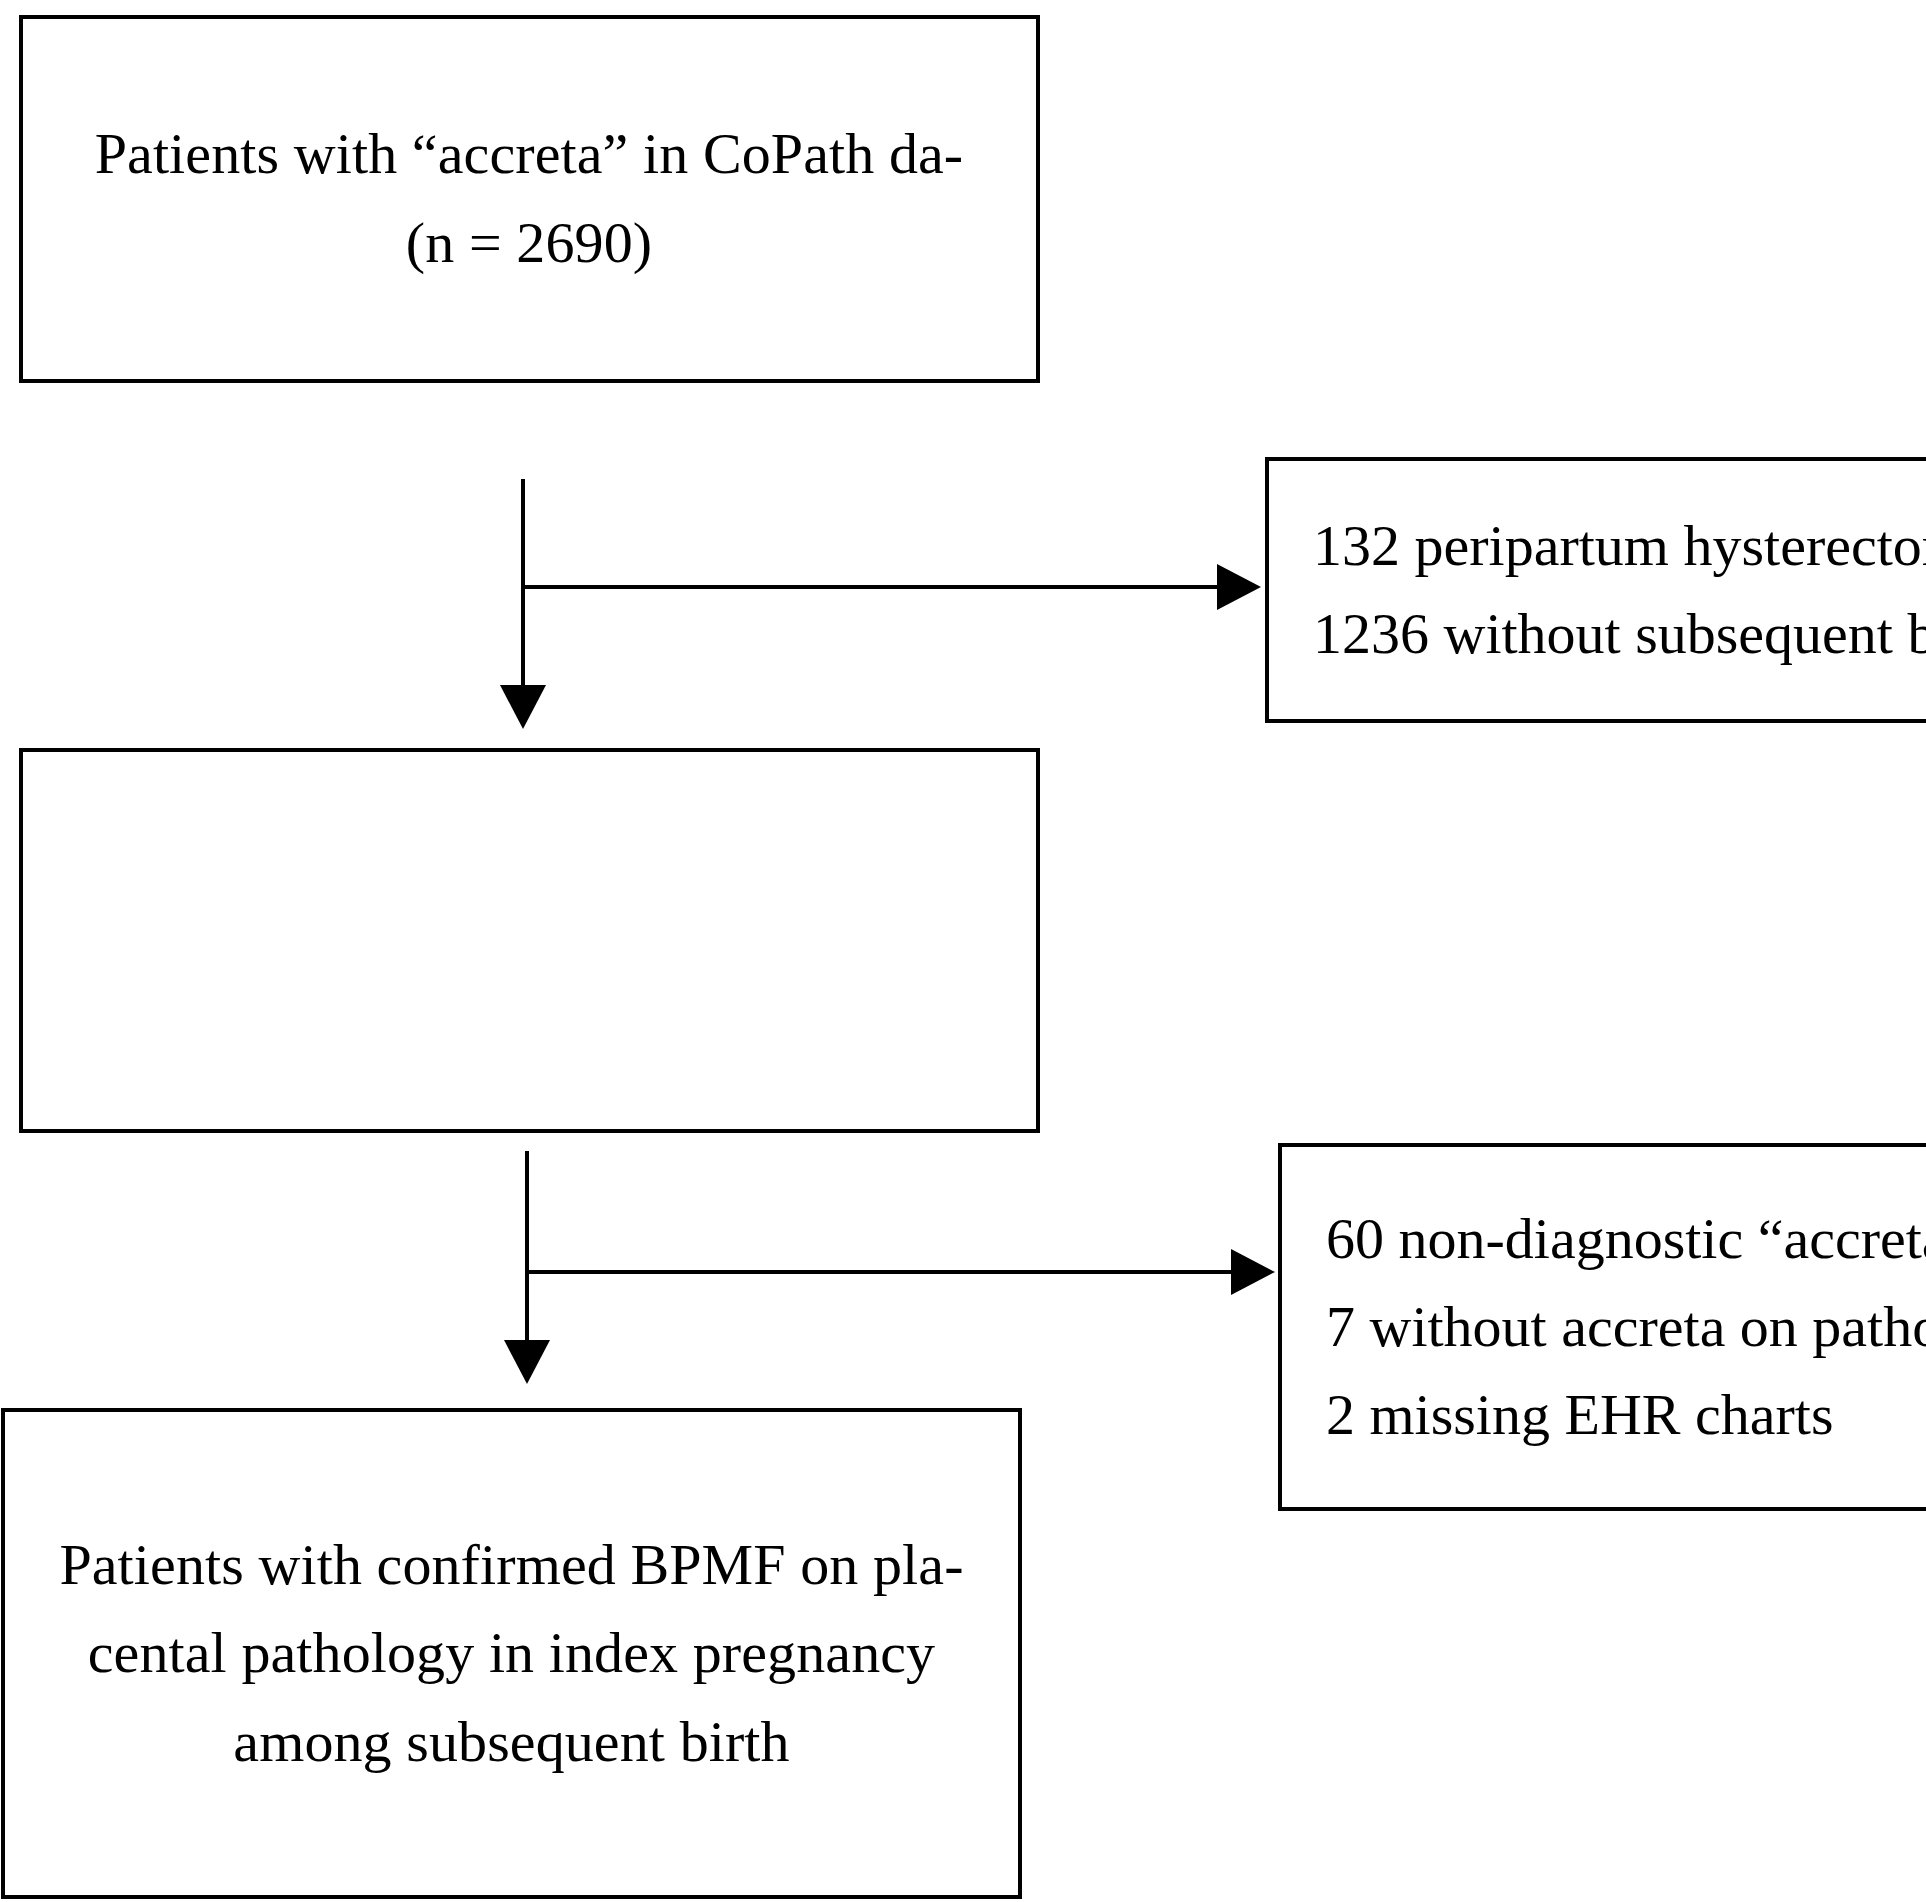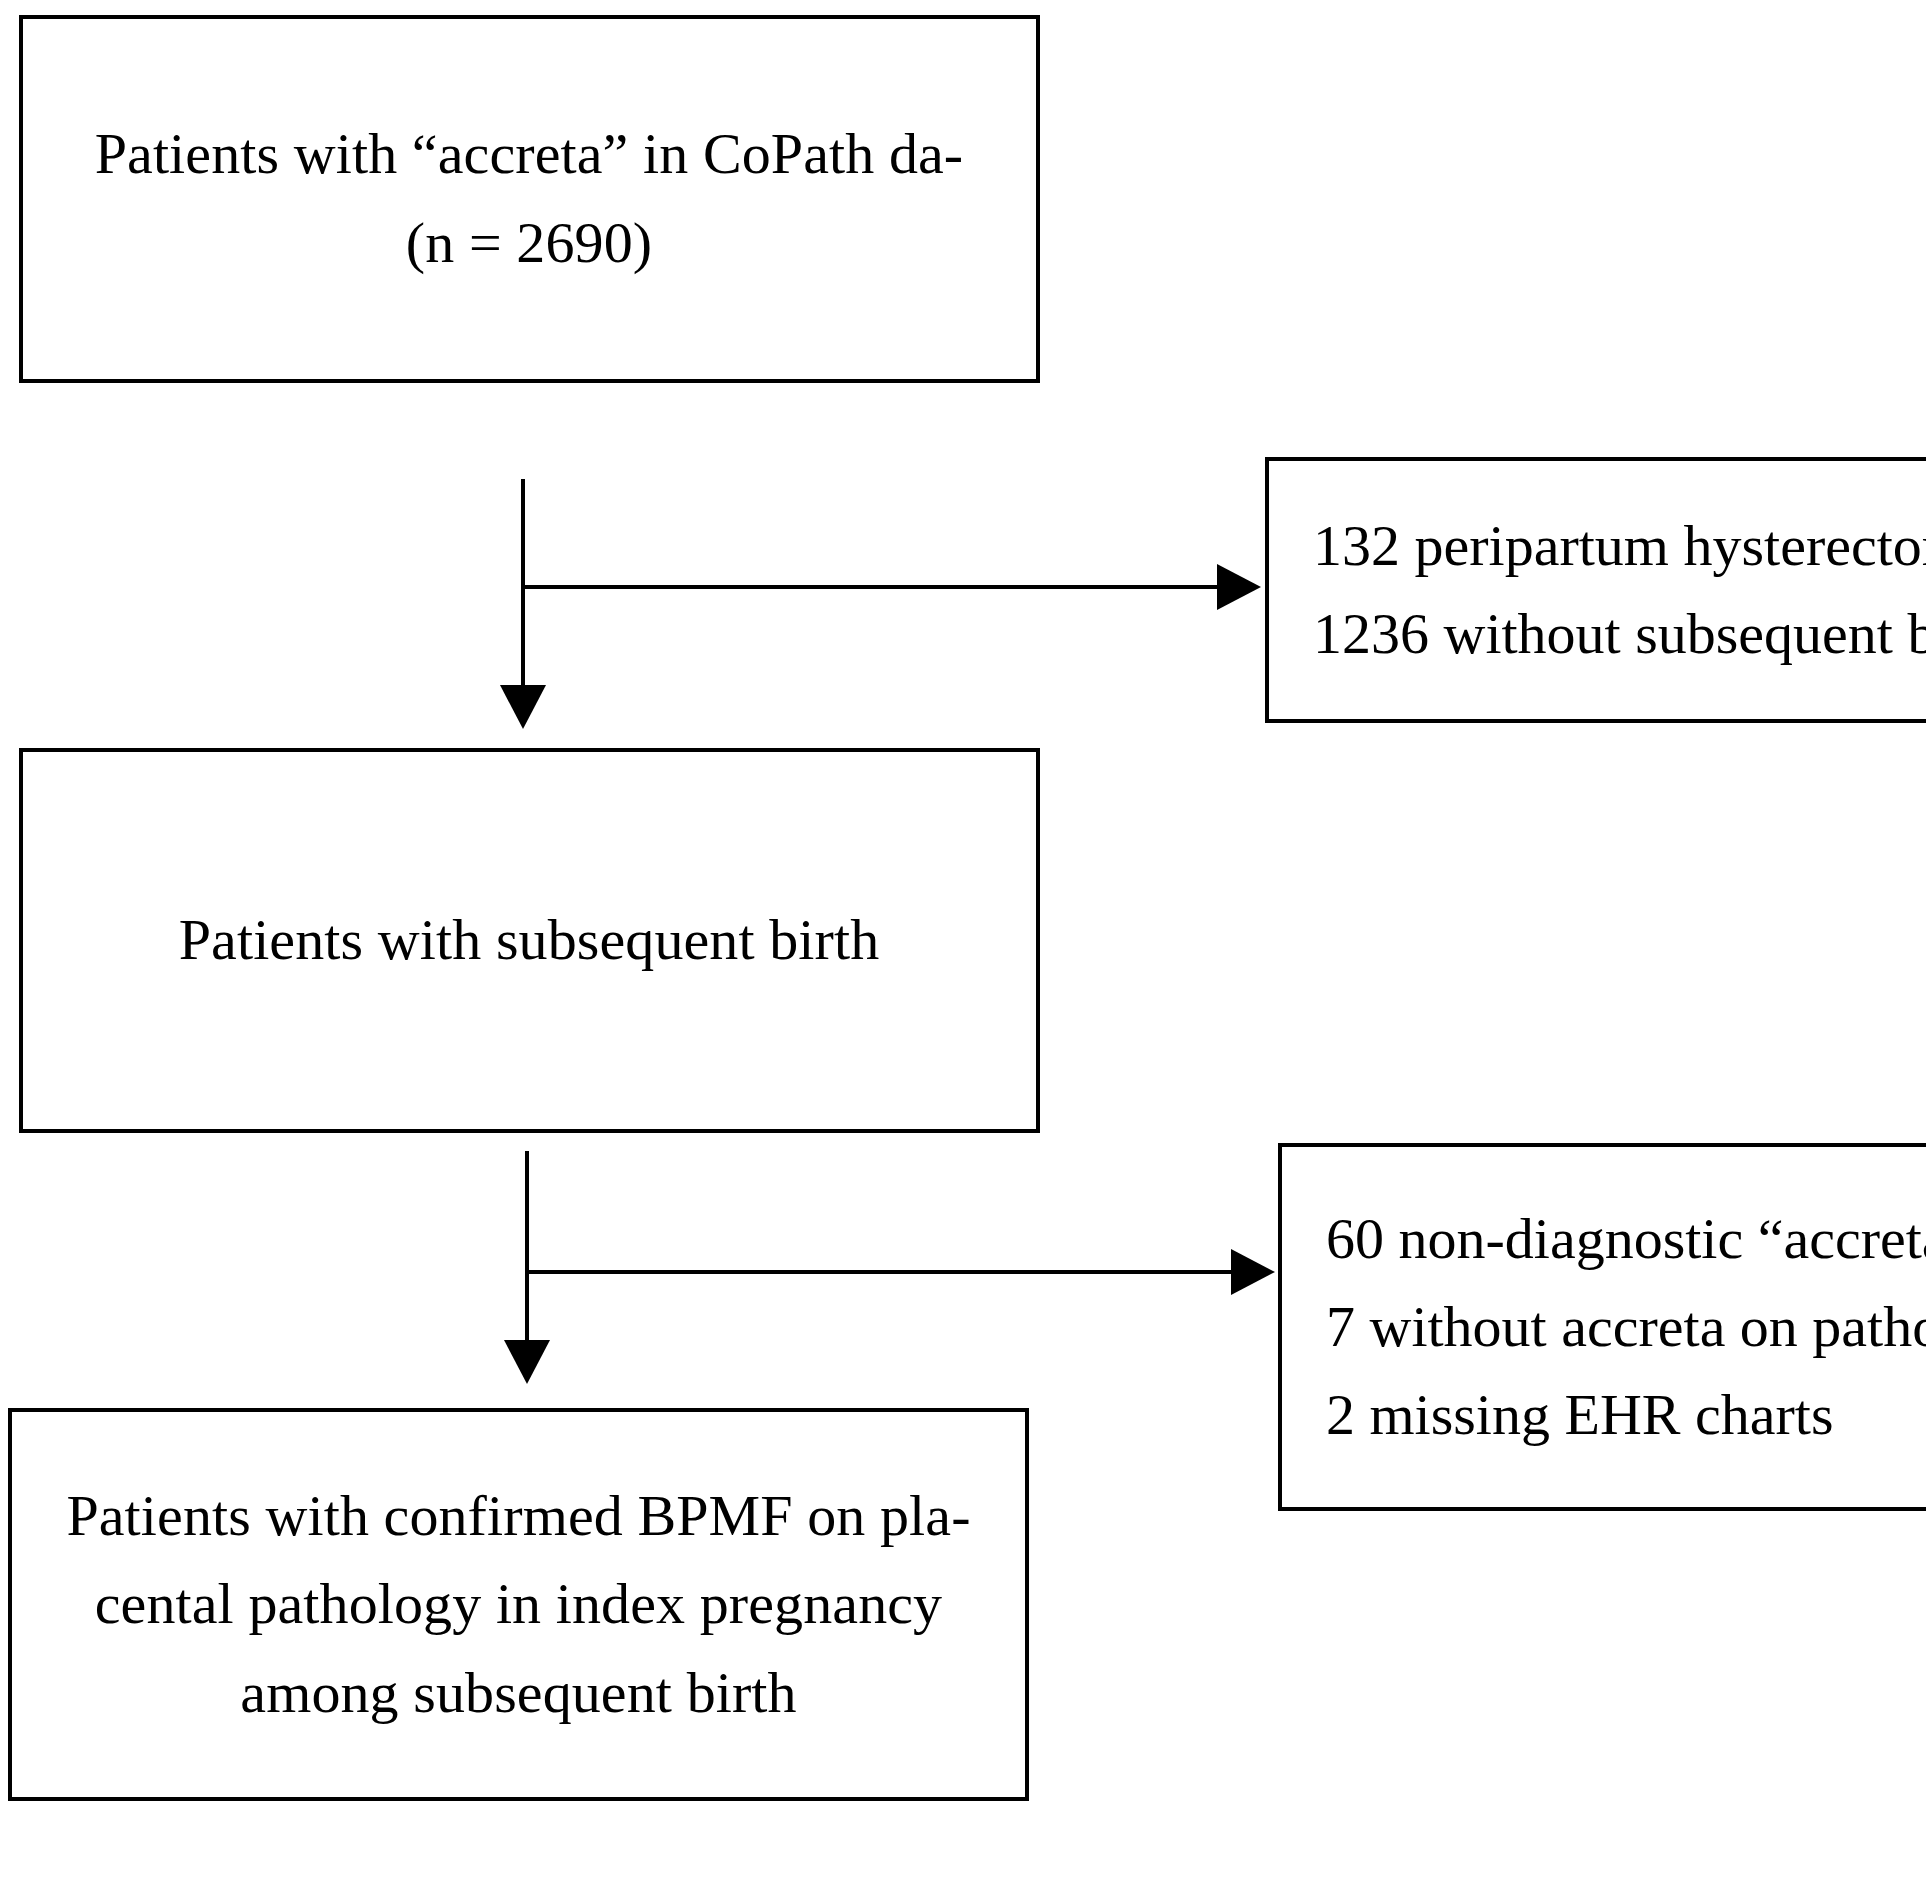--- a/index.html
+++ b/index.html
@@ -79,24 +79,23 @@
 <body>
 
 <div id="page">
 
   <div class="flow-box box-center" style="left:18.5px; top:14.6px; width:1021px; height:368px;">
     <div class="line">Patients with “accreta” in CoPath da-</div>
     <div class="line">(n = 2690)</div>
   </div>
 
   <div class="flow-box box-center" style="left:18.5px; top:748px; width:1021px; height:385px;">
-    <div class="line">Patients with subsequent birth</div>
   </div>
 
-  <div class="flow-box box-center" style="left:8px; top:1408px; width:1021px; height:393px;">
+  <div class="flow-box box-center" style="left:1px; top:1408px; width:1021px; height:491px;">
     <div class="line">Patients with confirmed BPMF on pla-</div>
     <div class="line">cental pathology in index pregnancy</div>
     <div class="line">among subsequent birth</div>
   </div>
 
   <div class="flow-box box-left gap-block" style="left:1265px; top:457px; width:1206px; height:266px;">
     <div class="line-left">132 peripartum hysterectomy (index)</div>
     <div class="line-left">1236 without subsequent birth</div>
   </div>
 

